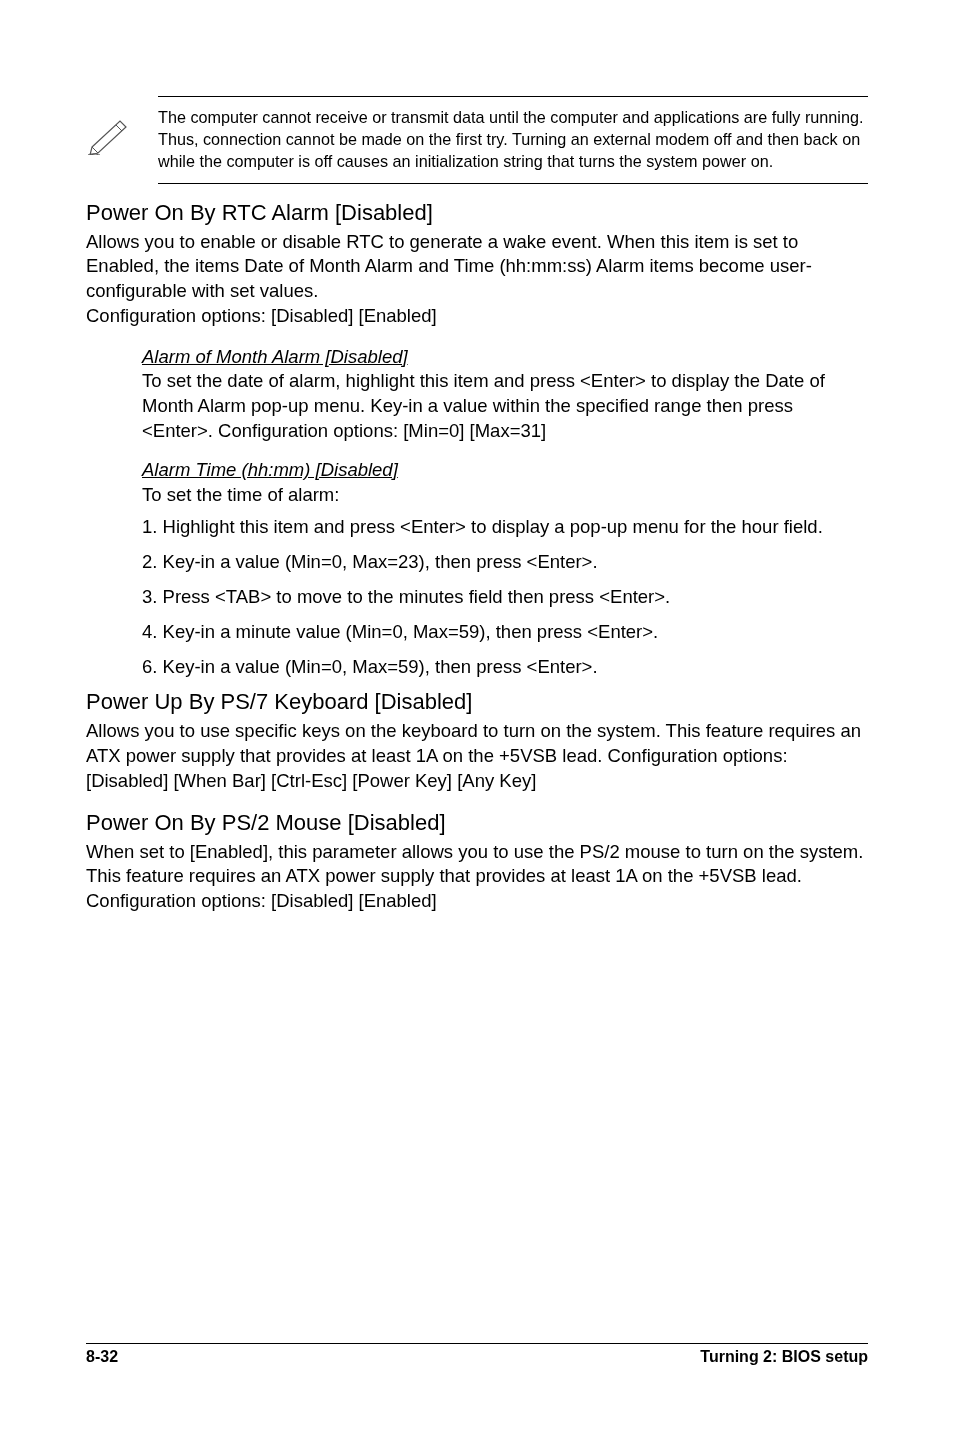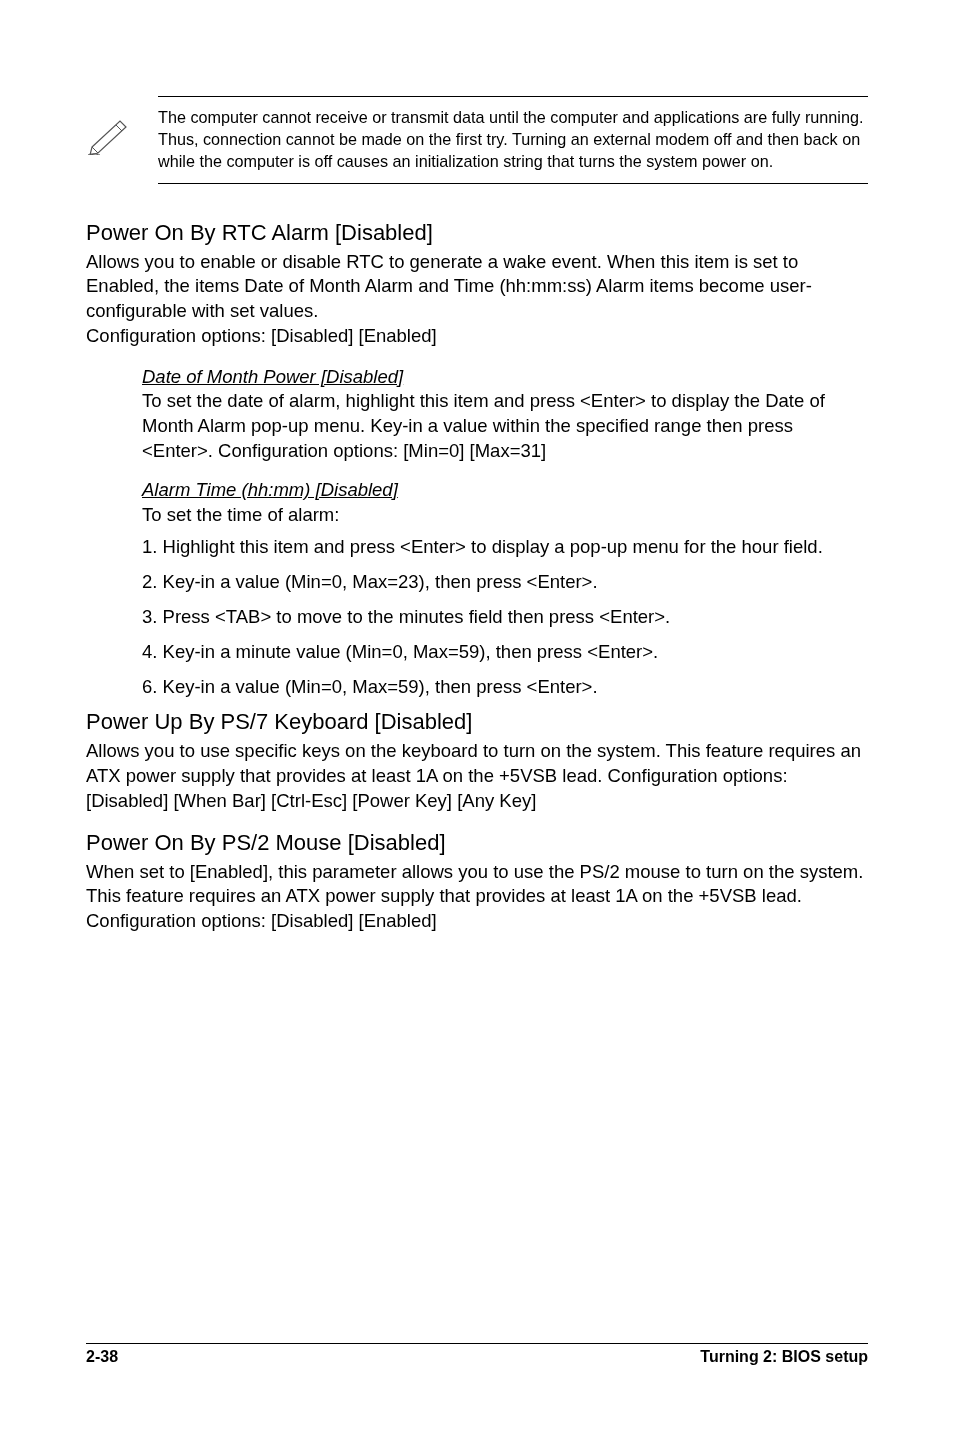--- a/index.html
+++ b/index.html
@@ -10,21 +10,21 @@
     font-family: Verdana, Geneva, sans-serif;
     color: #000;
     position: relative;
     padding: 96px 86px 0 86px;
   }
   .note-block {
     border-top: 1px solid #000;
     border-bottom: 1px solid #000;
     padding: 10px 0 10px 0;
     margin-left: 72px;
-    margin-bottom: 36px;
+    margin-bottom: 16px;
     position: relative;
   }
   .note-icon {
     position: absolute;
     left: -72px;
     top: 18px;
     width: 48px;
     height: 40px;
   }
   .note-text {
@@ -91,21 +91,21 @@
     <path d="M 2 40 C 6 38 10 39 14 40" fill="none" stroke="#555" stroke-width="1"></path>
   </svg>
   <div class="note-text">The computer cannot receive or transmit data until the computer and applications are fully running. Thus, connection cannot be made on the first try. Turning an external modem off and then back on while the computer is off causes an initialization string that turns the system power on.</div>
 </div>
 
 <div class="h3">Power On By RTC Alarm [Disabled]</div>
 <div class="body" style="white-space:pre-line">Allows you to enable or disable RTC to generate a wake event. When this item is set to Enabled, the items Date of Month Alarm and Time (hh:mm:ss) Alarm items become user-configurable with set values.
 Configuration options: [Disabled] [Enabled]</div>
 
 <div class="indent-block">
-  <span class="sub-u">Date of Month Power [Disabled]</span>
+  <span class="sub-u">Alarm of Month Alarm [Disabled]</span>
   <span class="sub-body">To set the date of alarm, highlight this item and press &lt;Enter&gt; to display the Date of Month Alarm pop-up menu. Key-in a value within the specified range then press &lt;Enter&gt;. Configuration options: [Min=0] [Max=31]</span>
 </div>
 
 <div class="indent-block" style="margin-bottom:8px">
   <span class="sub-u">Alarm Time (hh:mm) [Disabled]</span>
   <span class="sub-body">To set the time of alarm:</span>
 </div>
 
 <div class="list">
   <div class="li">1. Highlight this item and press &lt;Enter&gt; to display a pop-up menu for the hour field.</div>
@@ -115,15 +115,15 @@
   <div class="li">6. Key-in a value (Min=0, Max=59), then press &lt;Enter&gt;.</div>
 </div>
 
 <div class="h3">Power Up By PS/7 Keyboard [Disabled]</div>
 <div class="body">Allows you to use specific keys on the keyboard to turn on the system. This feature requires an ATX power supply that provides at least 1A on the +5VSB lead. Configuration options: [Disabled] [When Bar] [Ctrl-Esc] [Power Key] [Any Key]</div>
 
 <div class="h3">Power On By PS/2 Mouse [Disabled]</div>
 <div class="body">When set to [Enabled], this parameter allows you to use the PS/2 mouse to turn on the system. This feature requires an ATX power supply that provides at least 1A on the +5VSB lead. Configuration options: [Disabled] [Enabled]</div>
 
 <div class="footer">
-  <span>2-38</span>
+  <span>8-32</span>
   <span>Turning 2: BIOS setup</span>
 </div>
 
 </body></html>

